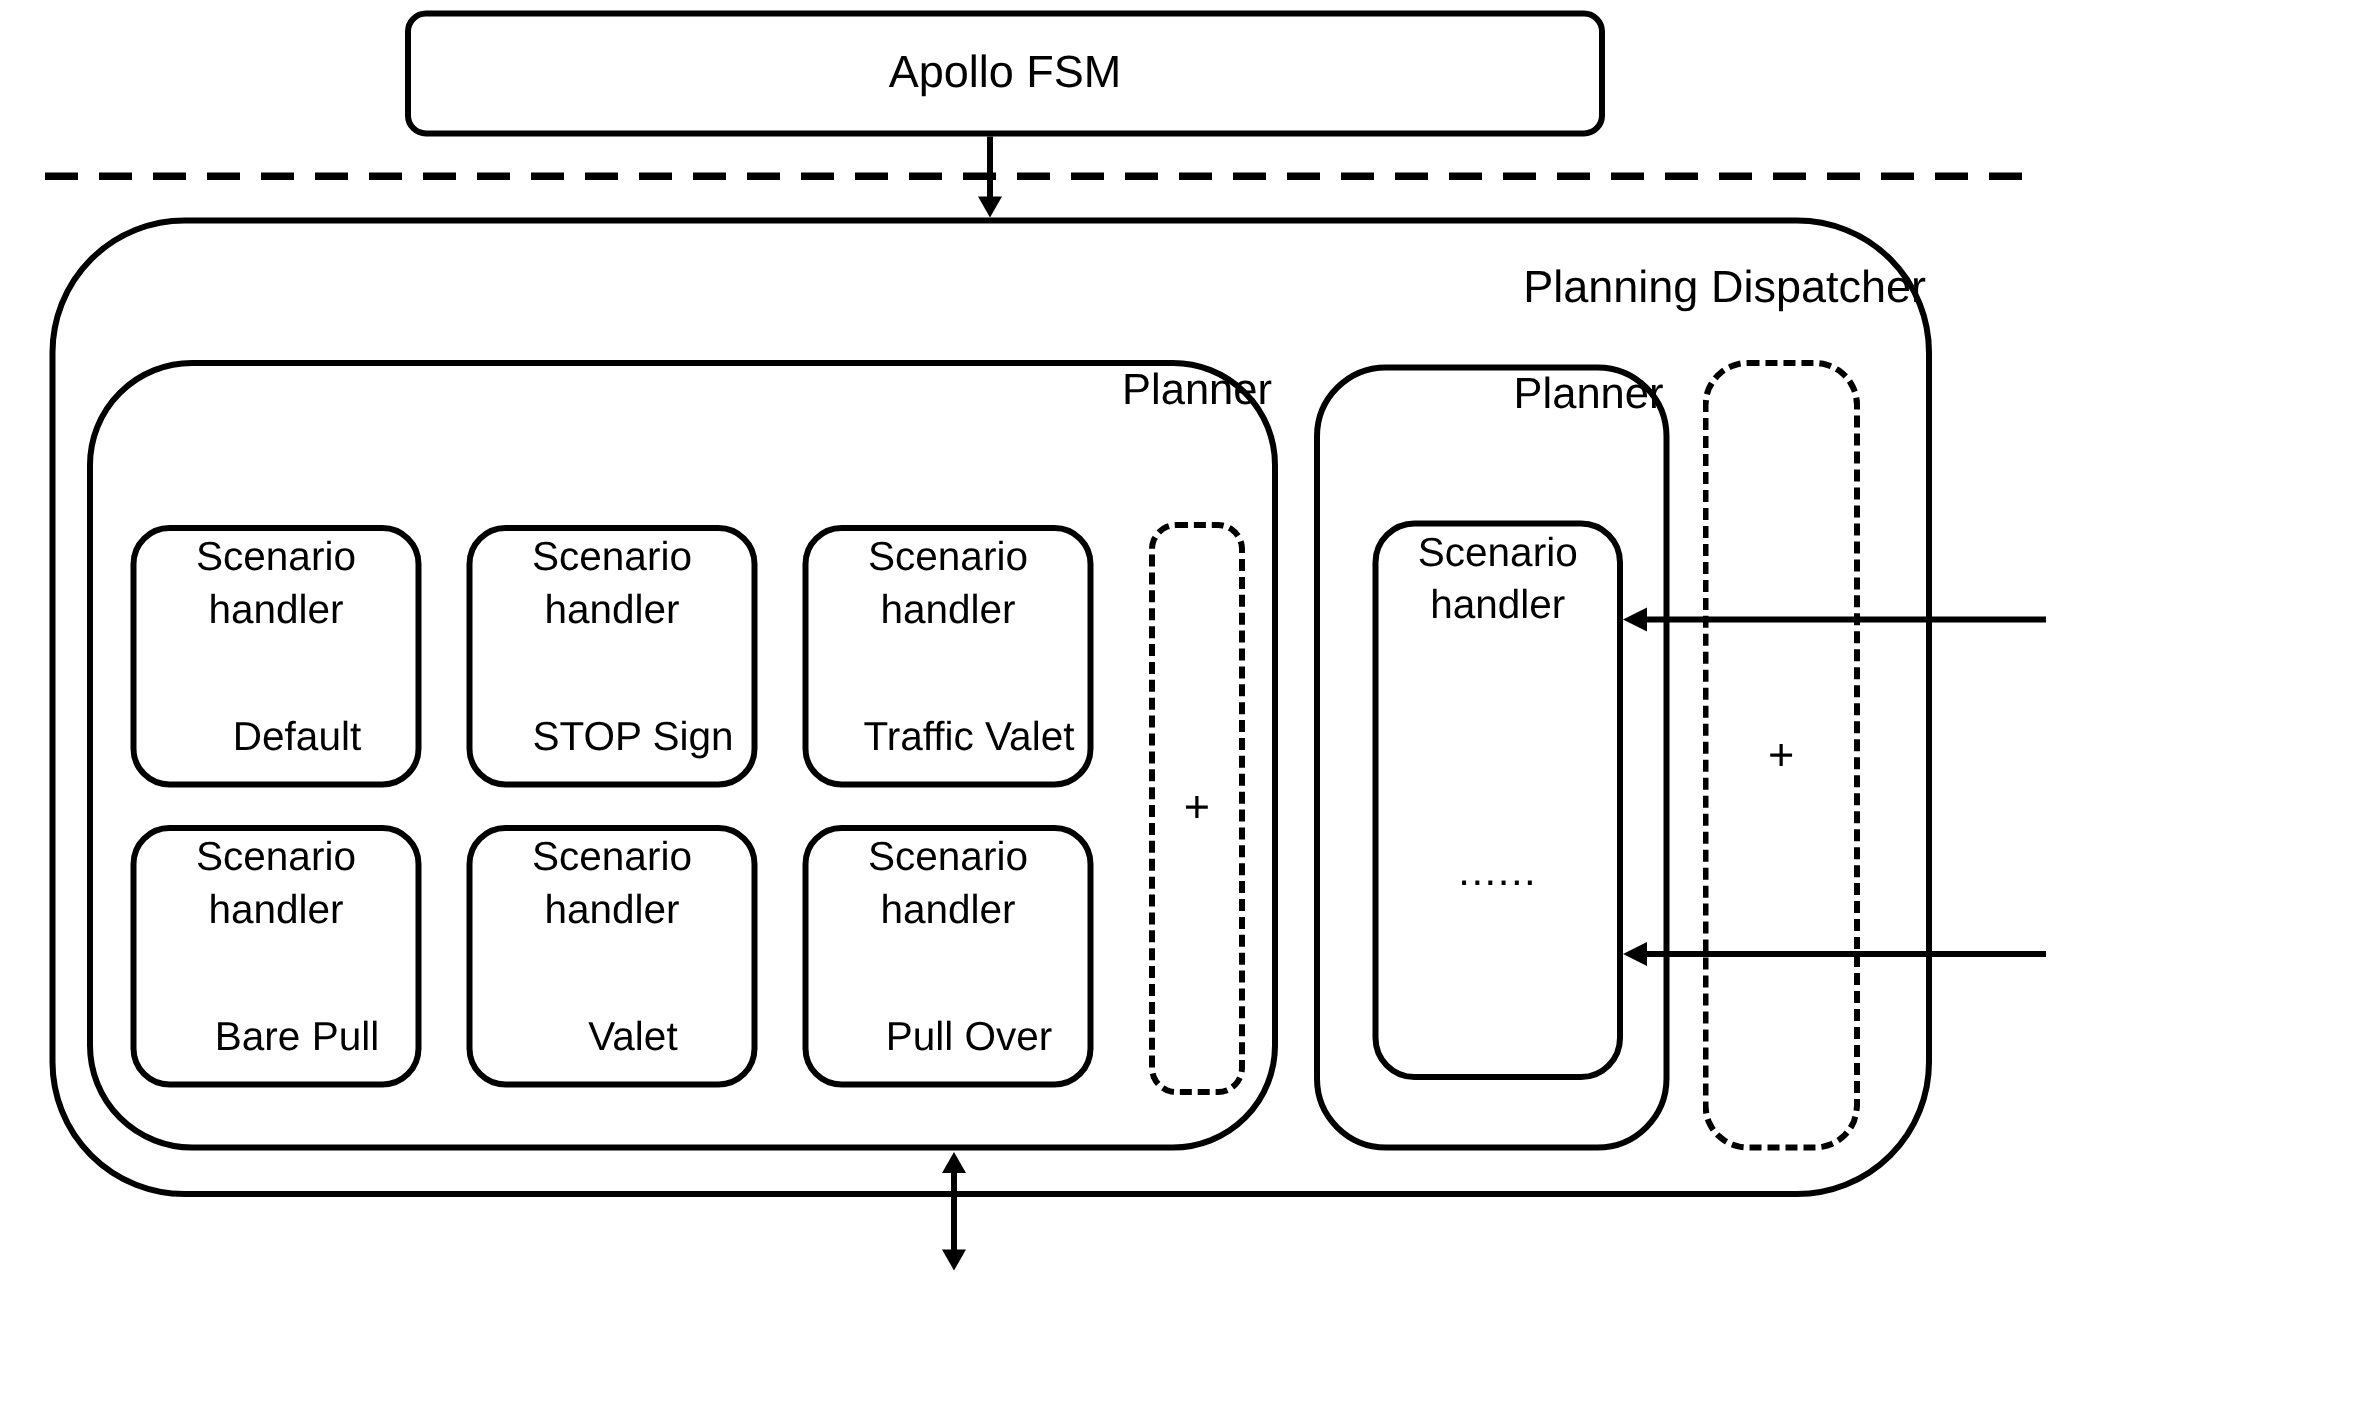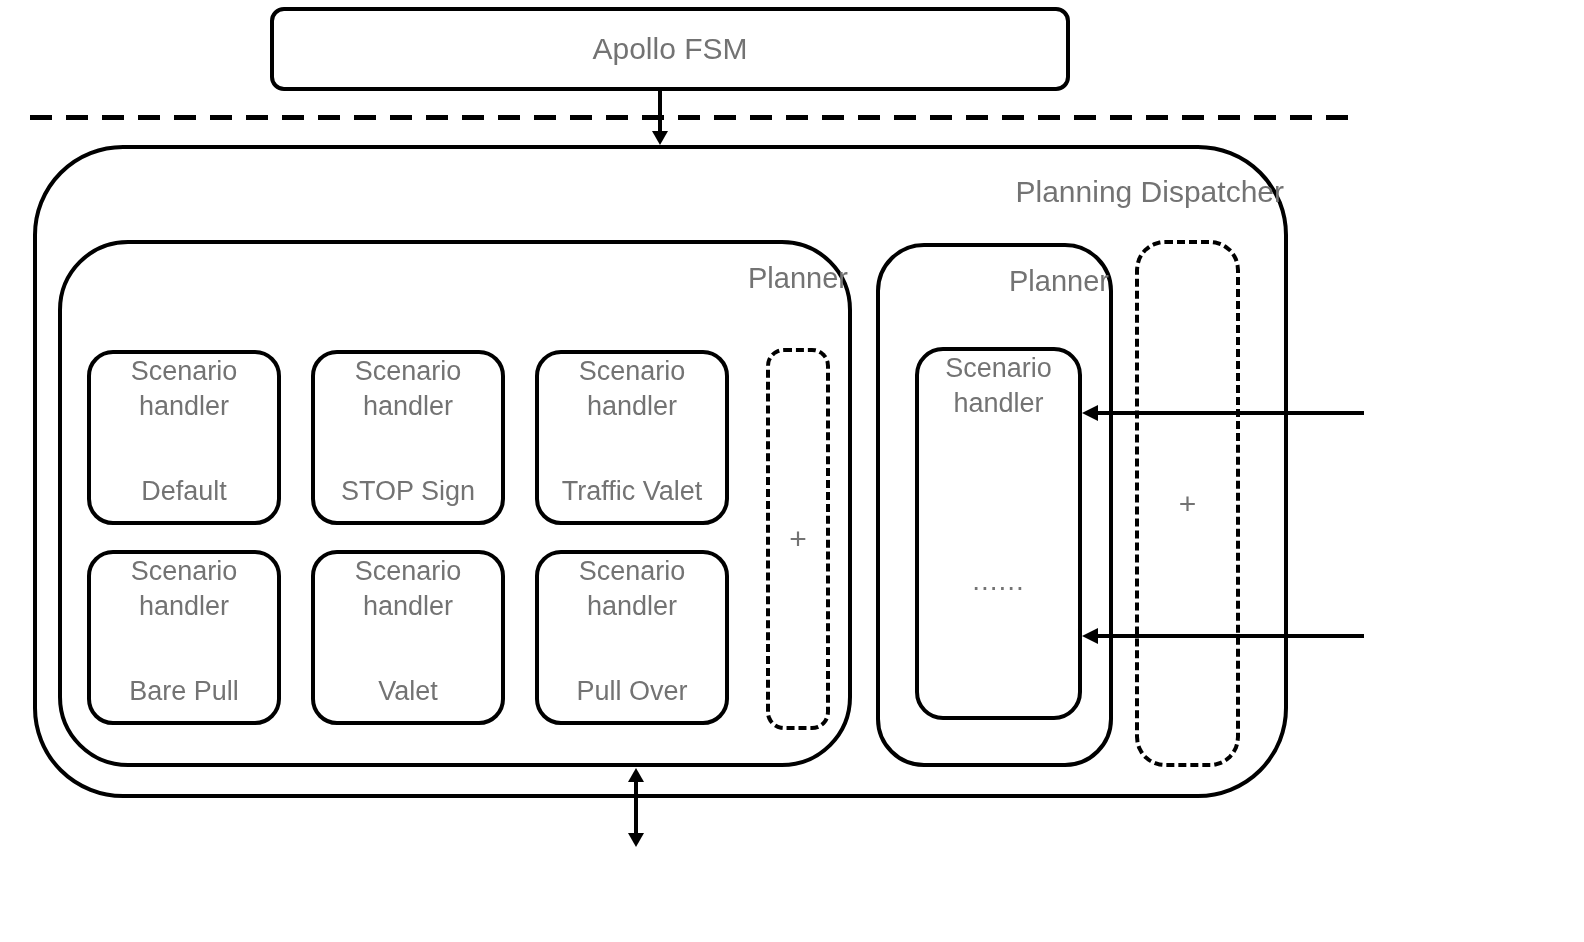--- a/index.html
+++ b/index.html
@@ -1,51 +1,51 @@
 <!DOCTYPE html>
 <html><head>
 <meta charset="utf-8">
 <style>
   html,body{margin:0;padding:0;background:#ffffff;}
   .canvas{
     position:relative;width:1364px;height:942px;background:#ffffff;
-    font-family:"Liberation Sans", sans-serif;color:#737373;overflow:hidden;
+    font-family:"Liberation Sans", sans-serif;color:#000000;overflow:hidden;
   }
   .box{position:absolute;border:4px solid #000;border-radius:14px;background:#fff;box-sizing:border-box;}
   .label-center{width:100%;text-align:right;display:block;}
 
   
   .apollo{left:270px;top:7px;width:800px;height:84px;display:flex;align-items:center;justify-content:center;font-size:30px;}
 
   
   .dashed-separator{
     position:absolute;left:30px;top:115px;width:1320px;height:5px;
     background:repeating-linear-gradient(90deg,#000 0 22px,transparent 22px 36px);
   }
 
   
   .dispatcher{left:33px;top:145px;width:1255px;height:653px;border-radius:90px;}
   .dispatcher-label{margin-top:26px;font-size:30px;}
 
   
   .planner1{left:58px;top:240px;width:794px;height:527px;border-radius:70px;}
-  .planner-label{margin-top:18px;font-size:29px;}
+  .planner-label{font-size:29px;}
 
   
   .planner2{left:876px;top:243px;width:237px;height:524px;border-radius:48px;}
 
   
   .handler-grid{
     position:absolute;left:87px;top:350px;
     display:grid;grid-template-columns:repeat(3,194px);grid-auto-rows:175px;
     column-gap:30px;row-gap:25px;
   }
   .card{position:relative;border:4px solid #000;border-radius:26px;background:#fff;box-sizing:border-box;}
   .card-title{text-align:center;font-size:27px;line-height:35px;padding:0 18px;}
-  .card-name{position:absolute;bottom:14px;left:0;width:100%;text-align:center;font-size:27px;}
+  .card-name{position:absolute;bottom:14px;left:14px;width:100%;text-align:center;font-size:27px;}
 
   
   .handler7{left:915px;top:347px;width:167px;height:373px;border-radius:28px;}
   .handler7 .card-title{padding:0 10px;}
   .handler7-dots{position:absolute;top:214px;left:0;width:100%;text-align:center;font-size:28px;letter-spacing:1px;}
 
   
   .dashed-box{position:absolute;border:4px dashed #000;border-radius:18px;background:transparent;box-sizing:border-box;
     display:flex;align-items:center;justify-content:center;font-size:30px;}
   .dashed-small{left:766px;top:348px;width:64px;height:382px;}

